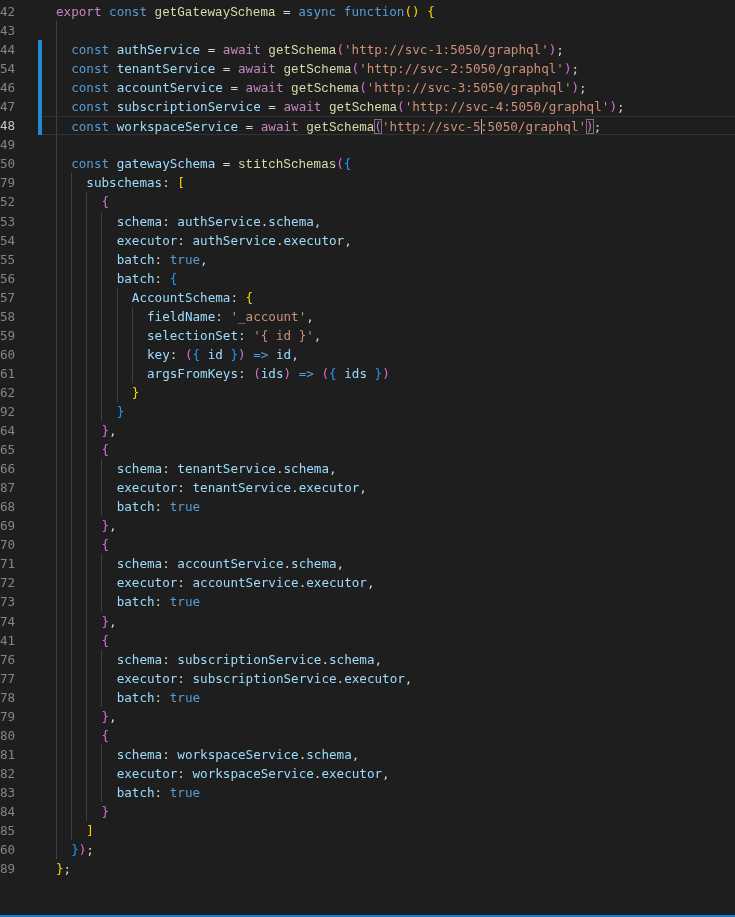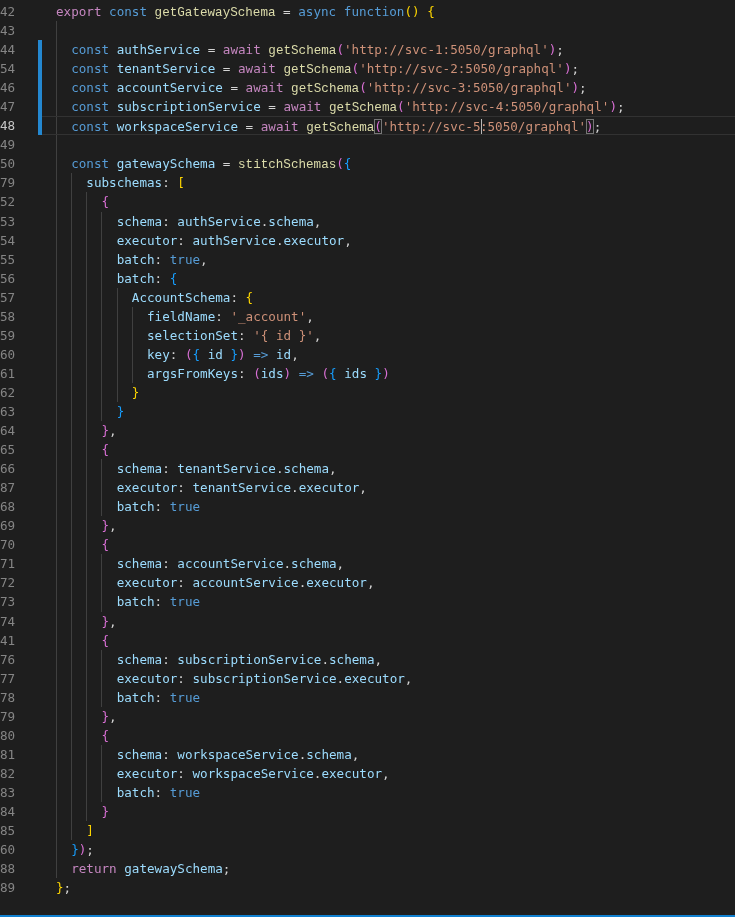--- a/index.html
+++ b/index.html
@@ -138,21 +138,21 @@
         <div class="ln">61</div>
         <div class="gitbar"></div>
         <div class="code"><i class="guide" style="left: calc(0ch + 14px);"></i><i class="guide" style="left: calc(2ch + 14px);"></i><i class="guide" style="left: calc(4ch + 14px);"></i><i class="guide" style="left: calc(6ch + 14px);"></i><i class="guide" style="left: calc(8ch + 14px);"></i><i class="guide" style="left: calc(10ch + 14px);"></i><span class="tok p">            </span><span class="tok v">argsFromKeys</span><span class="tok p">: </span><span class="tok pk">(</span><span class="tok v">ids</span><span class="tok pk">)</span><span class="tok p"> </span><span class="tok b">=&gt;</span><span class="tok p"> </span><span class="tok pk">(</span><span class="tok bl">{</span><span class="tok p"> </span><span class="tok v">ids</span><span class="tok p"> </span><span class="tok bl">}</span><span class="tok pk">)</span></div>
       </div>
       <div class="row">
         <div class="ln">62</div>
         <div class="gitbar"></div>
         <div class="code"><i class="guide" style="left: calc(0ch + 14px);"></i><i class="guide" style="left: calc(2ch + 14px);"></i><i class="guide" style="left: calc(4ch + 14px);"></i><i class="guide" style="left: calc(6ch + 14px);"></i><i class="guide" style="left: calc(8ch + 14px);"></i><span class="tok p">          </span><span class="tok g">}</span></div>
       </div>
       <div class="row">
-        <div class="ln">63</div>
+        <div class="ln">92</div>
         <div class="gitbar"></div>
         <div class="code"><i class="guide" style="left: calc(0ch + 14px);"></i><i class="guide" style="left: calc(2ch + 14px);"></i><i class="guide" style="left: calc(4ch + 14px);"></i><i class="guide" style="left: calc(6ch + 14px);"></i><span class="tok p">        </span><span class="tok bl">}</span></div>
       </div>
       <div class="row">
         <div class="ln">64</div>
         <div class="gitbar"></div>
         <div class="code"><i class="guide" style="left: calc(0ch + 14px);"></i><i class="guide" style="left: calc(2ch + 14px);"></i><i class="guide" style="left: calc(4ch + 14px);"></i><span class="tok p">      </span><span class="tok pk">}</span><span class="tok p">,</span></div>
       </div>
       <div class="row">
         <div class="ln">65</div>
@@ -256,25 +256,20 @@
       </div>
       <div class="row">
         <div class="ln">85</div>
         <div class="gitbar"></div>
         <div class="code"><i class="guide" style="left: calc(0ch + 14px);"></i><i class="guide" style="left: calc(2ch + 14px);"></i><span class="tok p">    </span><span class="tok g">]</span></div>
       </div>
       <div class="row">
         <div class="ln">60</div>
         <div class="gitbar"></div>
         <div class="code"><i class="guide" style="left: calc(0ch + 14px);"></i><span class="tok p">  </span><span class="tok bl">}</span><span class="tok pk">)</span><span class="tok p">;</span></div>
-      </div>
-      <div class="row">
-        <div class="ln">88</div>
-        <div class="gitbar"></div>
-        <div class="code"><i class="guide" style="left: calc(0ch + 14px);"></i><span class="tok p">  </span><span class="tok k">return</span><span class="tok p"> </span><span class="tok v">gatewaySchema</span><span class="tok p">;</span></div>
       </div>
       <div class="row">
         <div class="ln">89</div>
         <div class="gitbar"></div>
         <div class="code"><span class="tok g">}</span><span class="tok p">;</span></div>
       </div>
     </div>
   <div class="accent-bar"></div>
 </div>
 

